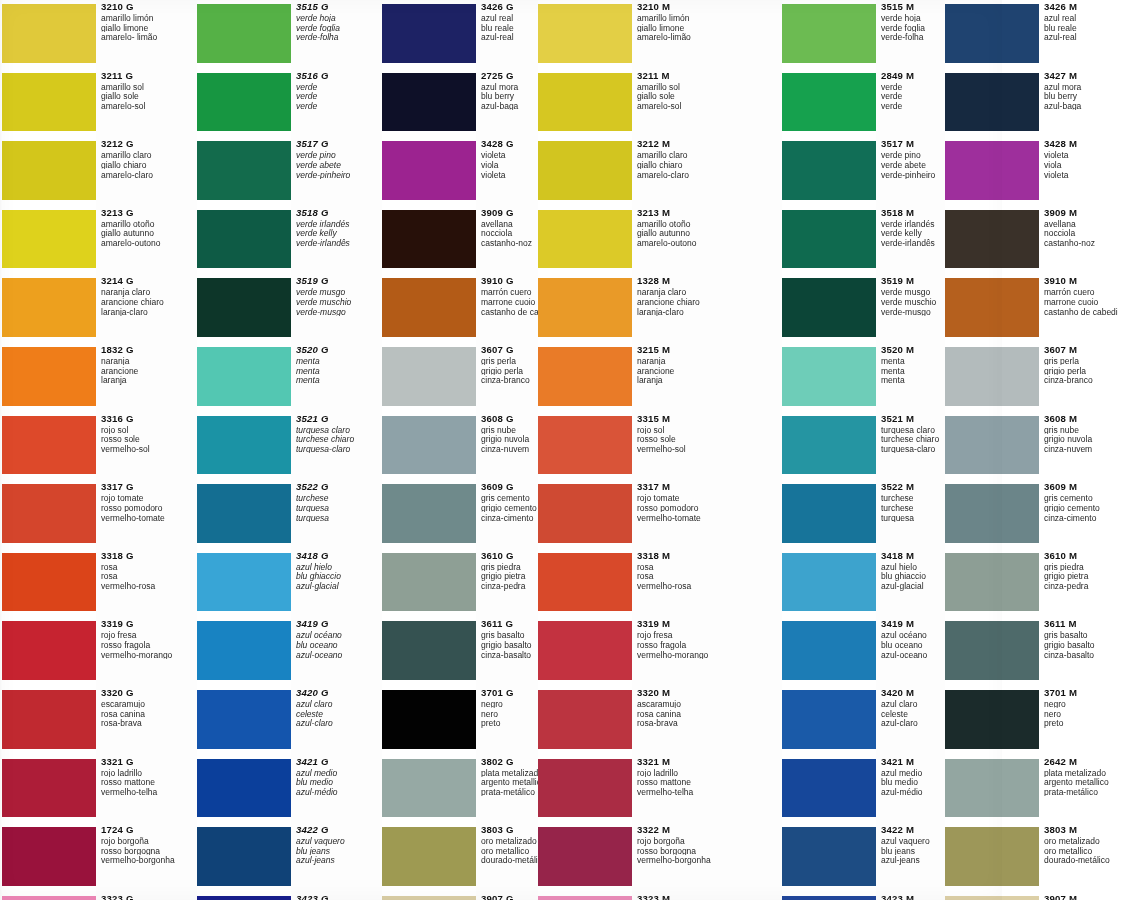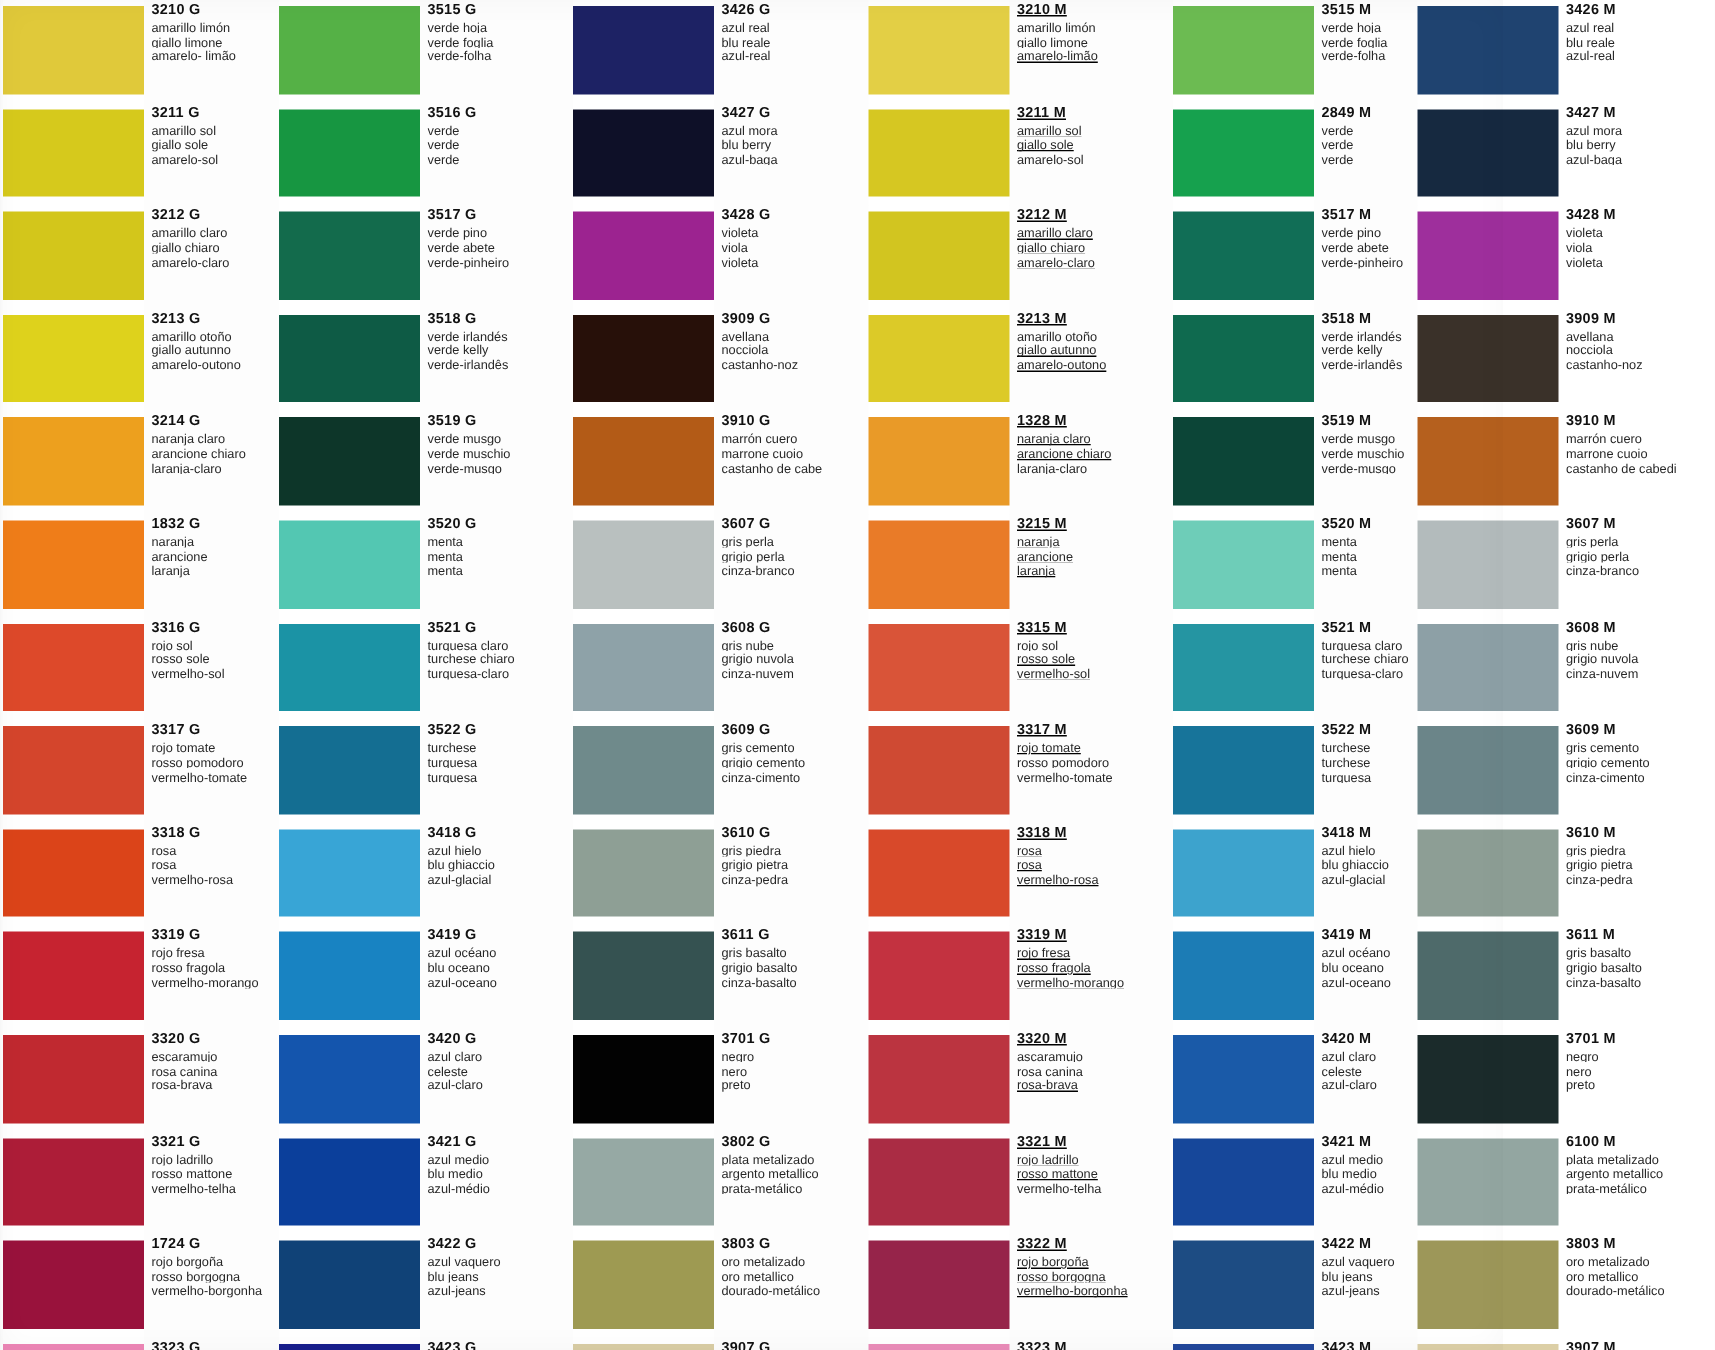--- a/index.html
+++ b/index.html
@@ -230,21 +230,21 @@
         </div>
         <div class="entry">
           <div class="swatch-wrap">
             <div class="swatch" title="3323 G" style="background: rgb(237, 134, 182);"></div>
           </div>
           <div class="labels">
             <span class="code">3323 G</span>
           </div>
         </div>
       </div>
-      <div class="col" style="left: 186px;">
+      <div class="col" style="left: 197px; font-style: italic;">
         <div class="entry">
           <div class="swatch-wrap">
             <div class="swatch" title="3515 G" style="background: rgb(85, 177, 70);"></div>
           </div>
           <div class="labels">
             <span class="code">3515 G</span>
             <span class="nm">verde hoja</span>
             <span class="nm">verde foglia</span>
             <span class="nm">verde-folha</span>
           </div>
@@ -400,21 +400,21 @@
             <span class="nm">azul real</span>
             <span class="nm">blu reale</span>
             <span class="nm">azul-real</span>
           </div>
         </div>
         <div class="entry">
           <div class="swatch-wrap">
             <div class="swatch" title="3427 G" style="background: rgb(14, 16, 40);"></div>
           </div>
           <div class="labels">
-            <span class="code">3427 G</span>
+            <span class="code">2725 G</span>
             <span class="nm">azul mora</span>
             <span class="nm">blu berry</span>
             <span class="nm">azul-baga</span>
           </div>
         </div>
         <div class="entry">
           <div class="swatch-wrap">
             <div class="swatch" title="3428 G" style="background: rgb(156, 35, 144);"></div>
           </div>
           <div class="labels">
@@ -536,21 +536,21 @@
         </div>
         <div class="entry">
           <div class="swatch-wrap">
             <div class="swatch" title="3907 G" style="background: rgb(217, 205, 164);"></div>
           </div>
           <div class="labels">
             <span class="code">3907 G</span>
           </div>
         </div>
       </div>
-      <div class="col" style="left: 579px; text-decoration: underline;">
+      <div class="col" style="left: 538px;">
         <div class="entry">
           <div class="swatch-wrap">
             <div class="swatch" title="3210 M" style="background: rgb(227, 207, 69);"></div>
           </div>
           <div class="labels">
             <span class="code">3210 M</span>
             <span class="nm">amarillo limón</span>
             <span class="nm">giallo limone</span>
             <span class="nm">amarelo-limão</span>
           </div>
@@ -969,21 +969,21 @@
             <span class="nm">negro</span>
             <span class="nm">nero</span>
             <span class="nm">preto</span>
           </div>
         </div>
         <div class="entry">
           <div class="swatch-wrap">
             <div class="swatch" title="3802 M" style="background: rgb(147, 166, 161);"></div>
           </div>
           <div class="labels">
-            <span class="code">6100 M</span>
+            <span class="code">2642 M</span>
             <span class="nm">plata metalizado</span>
             <span class="nm">argento metallico</span>
             <span class="nm">prata-metálico</span>
           </div>
         </div>
         <div class="entry">
           <div class="swatch-wrap">
             <div class="swatch" title="3803 M" style="background: rgb(157, 151, 89);"></div>
           </div>
           <div class="labels">

